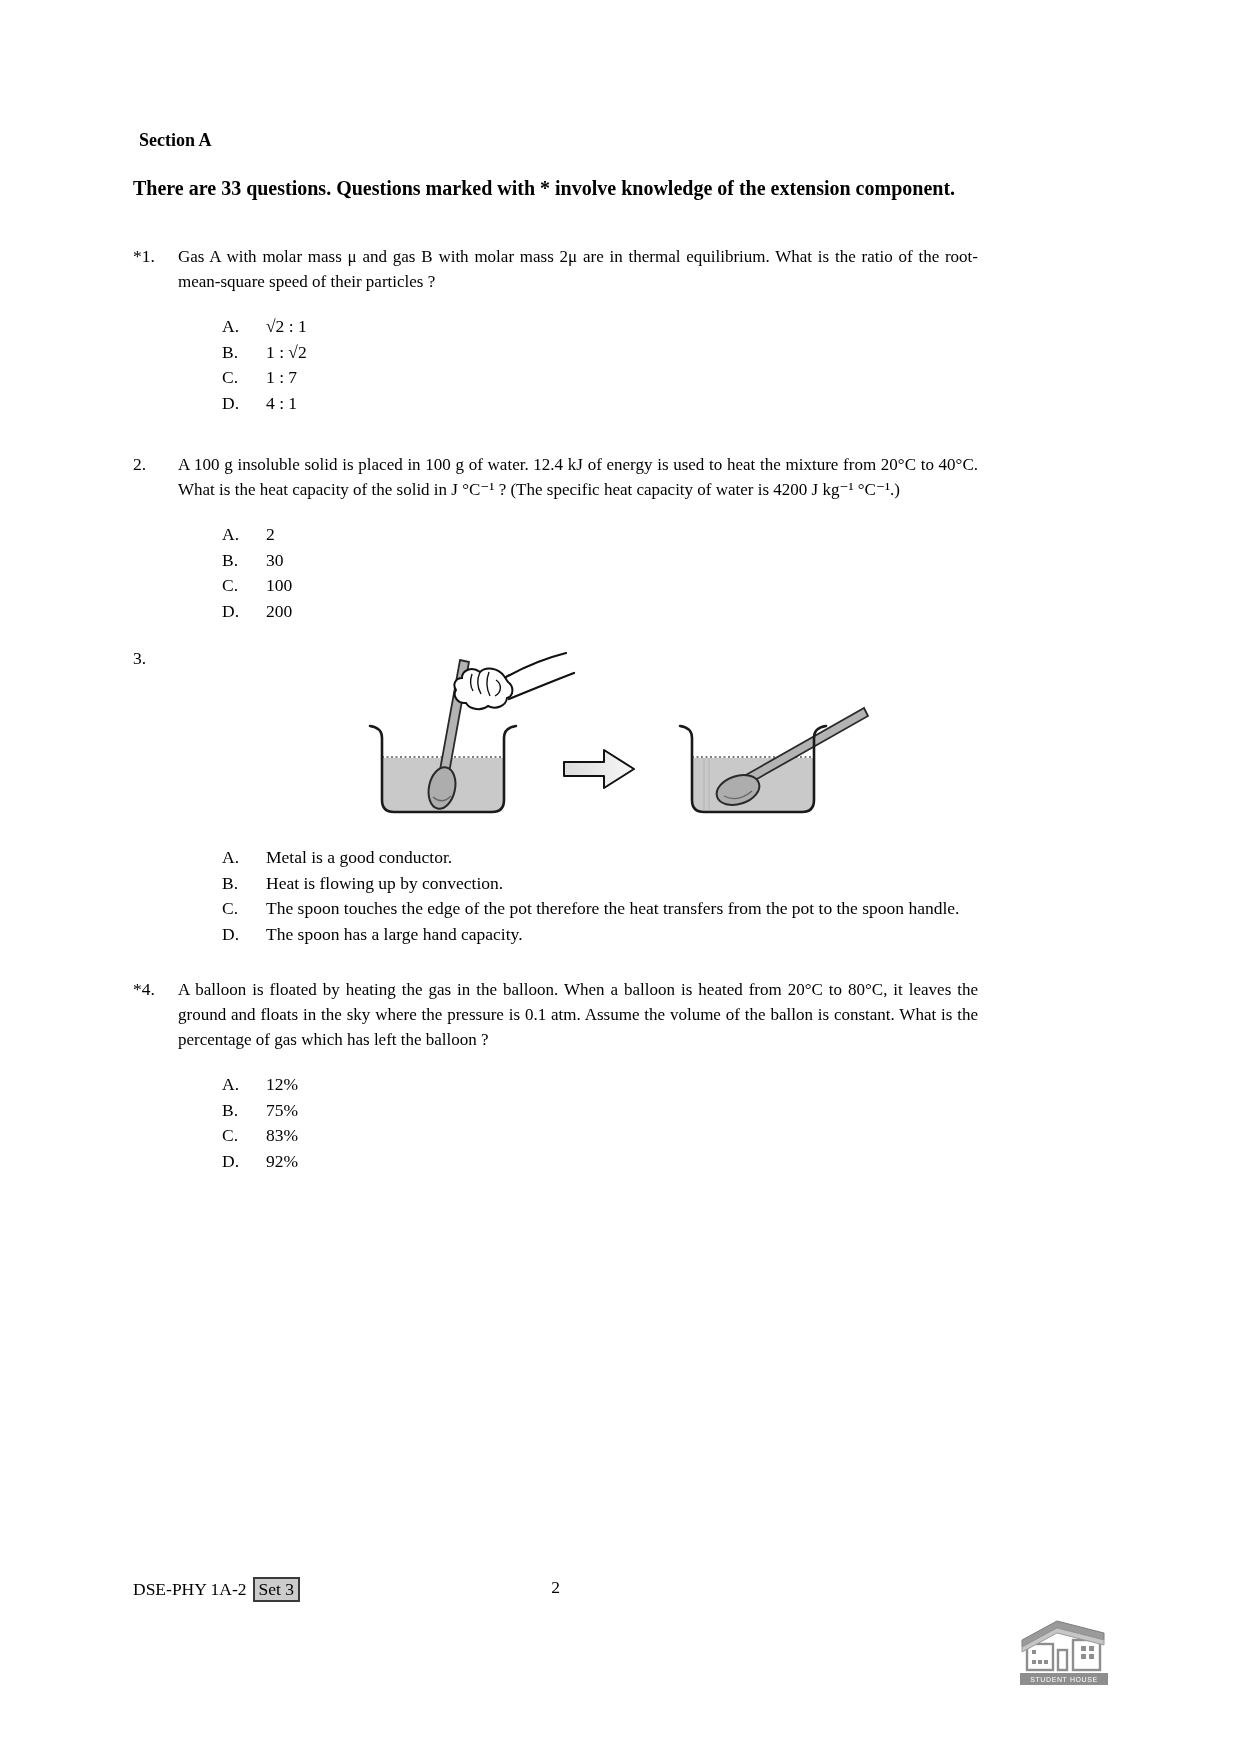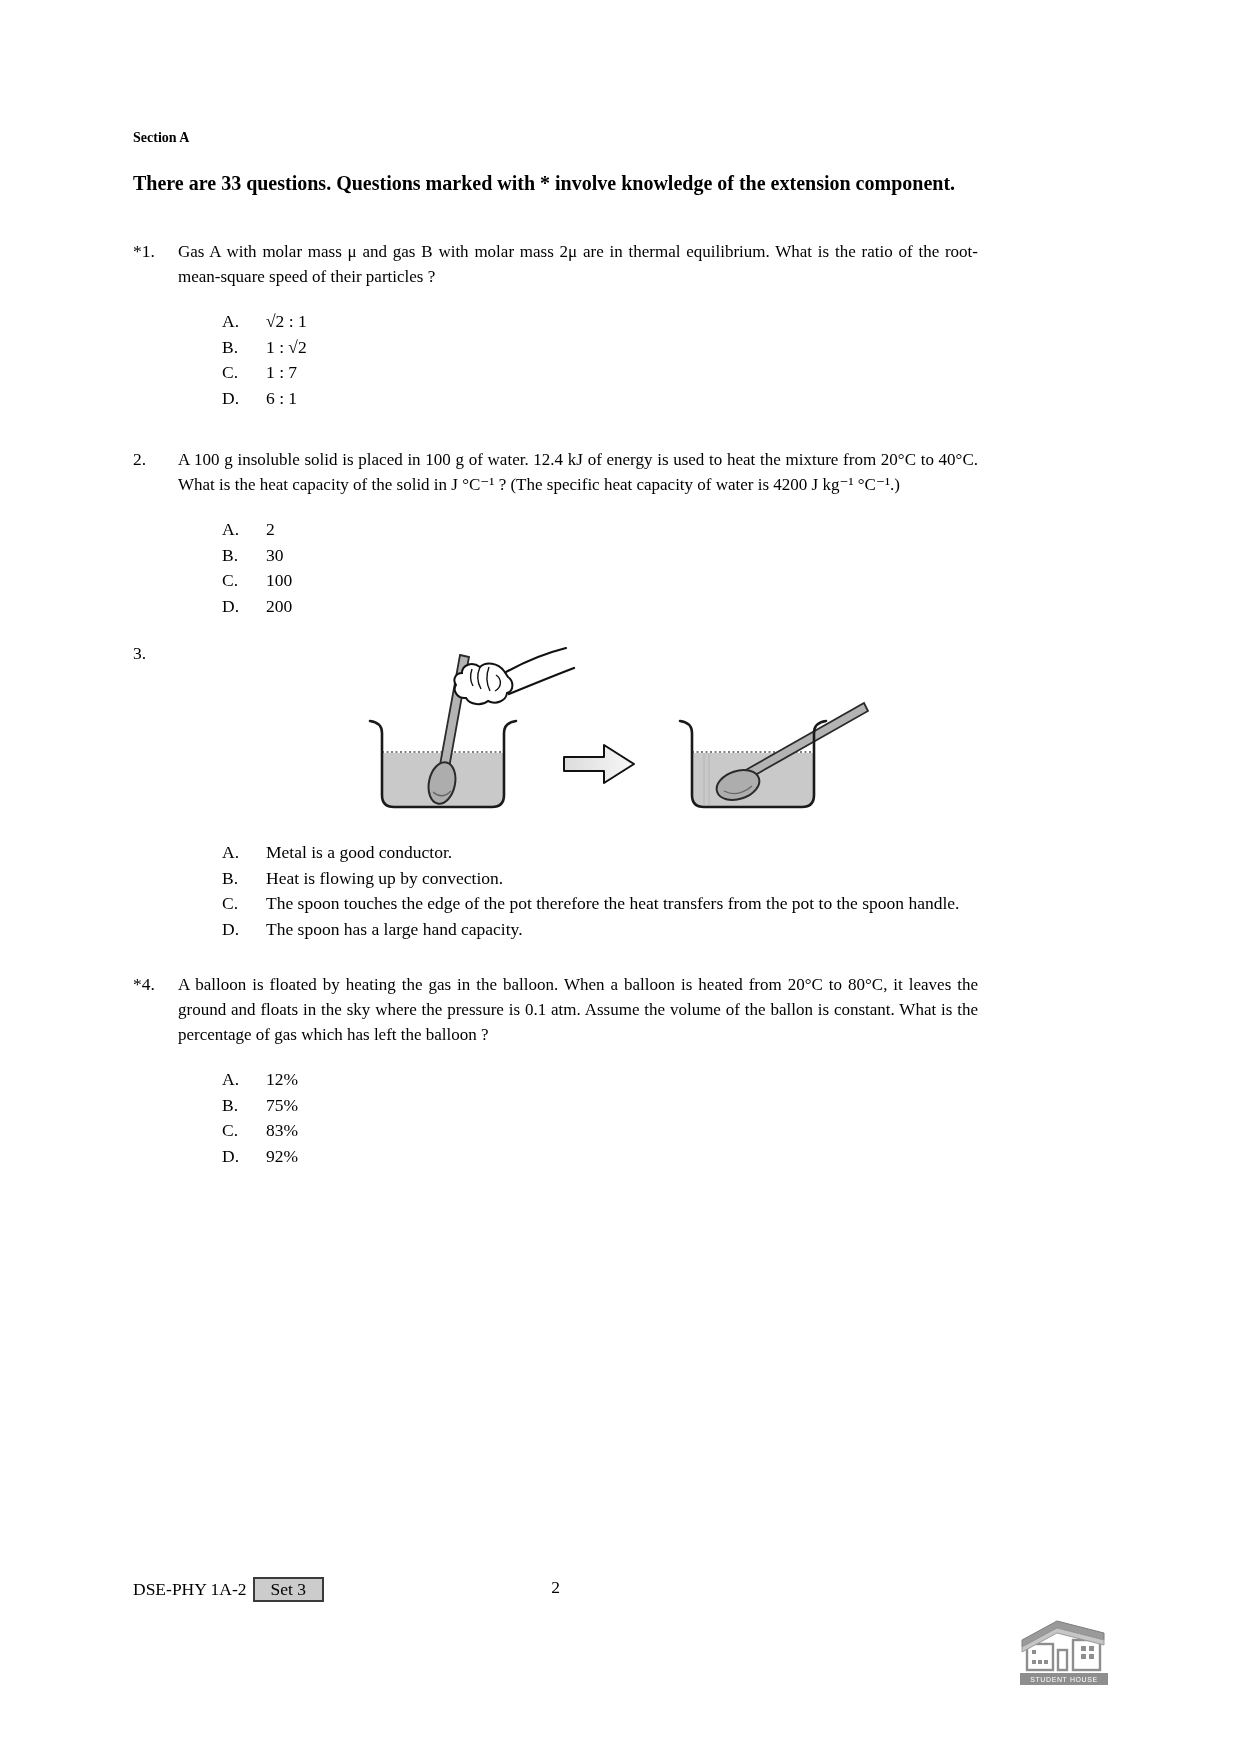--- a/index.html
+++ b/index.html
@@ -2,36 +2,36 @@
 <html><head>
 <meta charset="utf-8">
 <style>
   html,body { margin:0; padding:0; }
   body {
     width:1240px; height:1755px; background:#ffffff; color:#000;
     font-family:"Liberation Serif","DejaVu Serif",serif;
     position:relative; overflow:hidden;
   }
   .content { position:absolute; left:133px; top:130px; width:845px; }
-  .section-title { font-size:14px; font-weight:bold; margin:0 0 26px 0; }
+  .section-title { font-size:18px; font-weight:bold; margin:0 0 26px 6px; }
   .intro { font-size:20px; font-weight:bold; margin:0 0 44px 0; }
   .question { display:flex; }
   .q1 { margin-bottom:36px; }
   .q2 { margin-bottom:22px; }
   .q3 { margin-bottom:30px; }
   .qnum { flex:0 0 45px; font-size:17.5px; line-height:25px; }
   .qbody { flex:1; min-width:0; }
   .qtext { font-size:17px; line-height:25px; text-align:justify; margin:0; }
   .options { margin:20px 0 0 44px; }
   .option { display:flex; font-size:17.5px; line-height:25.5px; }
   .opt-label { flex:0 0 44px; }
   .opt-text { flex:1; }
   .diagram { margin:4px 0 12px 168px; width:550px; height:175px; }
   .footer-left { position:absolute; left:133px; top:1577px; font-size:17.5px; white-space:nowrap; }
-  .set-box { display:inline-block; border:2px solid #3a3a3a; background:#cccccc; padding:0 16px; margin-left:6px; line-height:21px; }
+  .set-box { display:inline-block; border:2px solid #3a3a3a; background:#cccccc; padding:0 4px; margin-left:6px; line-height:21px; }
   .footer-page { position:absolute; left:133px; top:1577px; width:845px; text-align:center; font-size:17.5px; }
   .logo { position:absolute; left:1020px; top:1614px; width:88px; height:72px; }
 </style>
 </head>
 <body>
 
 <div class="content">
 
   <div class="section-title">Section A</div>
   <div class="intro">There are 33 questions. Questions marked with * involve knowledge of the extension component.</div>
@@ -48,21 +48,21 @@
         <div class="option">
           <span class="opt-label">B.</span>
           <span class="opt-text">1 : √2</span>
         </div>
         <div class="option">
           <span class="opt-label">C.</span>
           <span class="opt-text">1 : 7</span>
         </div>
         <div class="option">
           <span class="opt-label">D.</span>
-          <span class="opt-text">6 : 1</span>
+          <span class="opt-text">4 : 1</span>
         </div>
       </div>
     </div>
   </div>
 
   <div class="question q2">
     <div class="qnum">2.</div>
     <div class="qbody">
       <p class="qtext">A 100 g insoluble solid is placed in 100 g of water. 12.4 kJ of energy is used to heat the mixture from 20°C to 40°C. What is the heat capacity of the solid in J °C⁻¹ ? (The specific heat capacity of water is 4200 J kg⁻¹ °C⁻¹.)</p>
       <div class="options">

